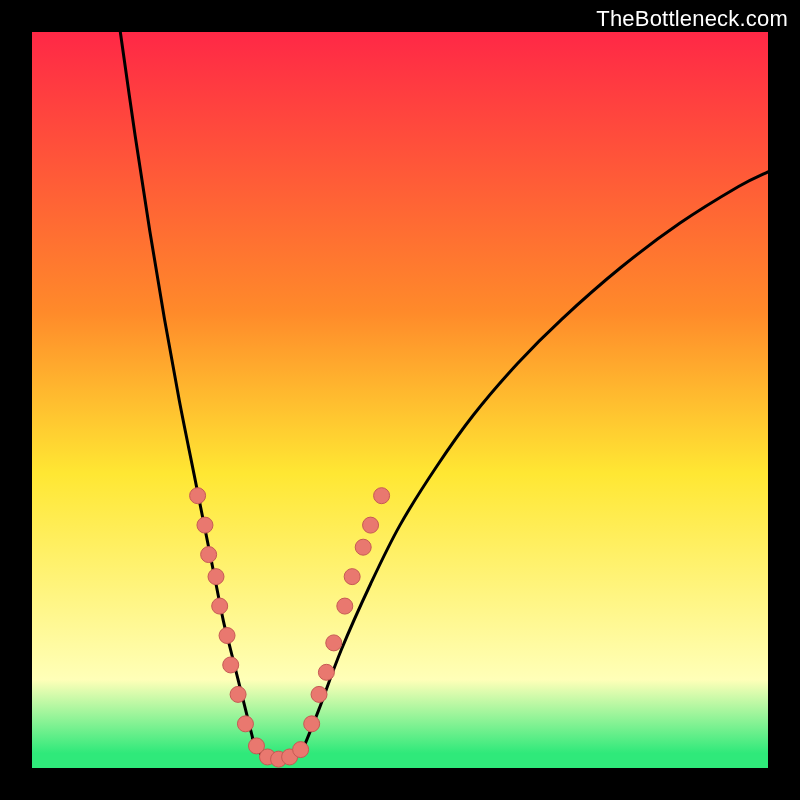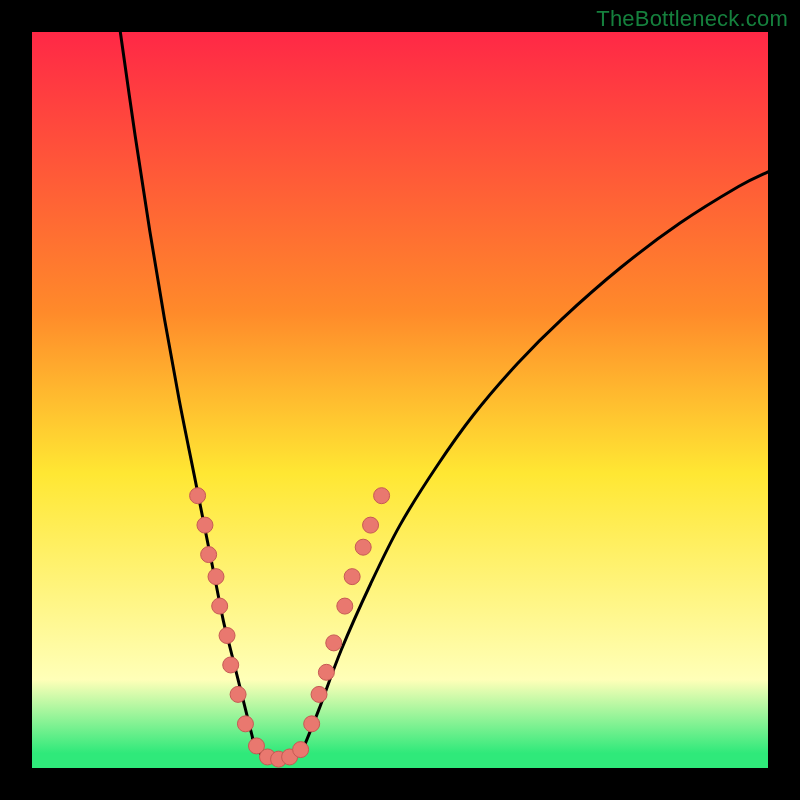--- a/index.html
+++ b/index.html
@@ -22,21 +22,21 @@
     left: 32px;
     top: 32px;
     width: 736px;
     height: 736px;
     
   }
   .watermark {
     position: absolute;
     top: 6px;
     right: 12px;
-    color: #15803d;
+    color: #ffffff;
     font-size: 22px;
     font-weight: 500;
     letter-spacing: 0.2px;
     margin-left: 40px;
   }
   svg.overlay {
     position: absolute;
     left: 32px;
     top: 32px;
     width: 736px;

